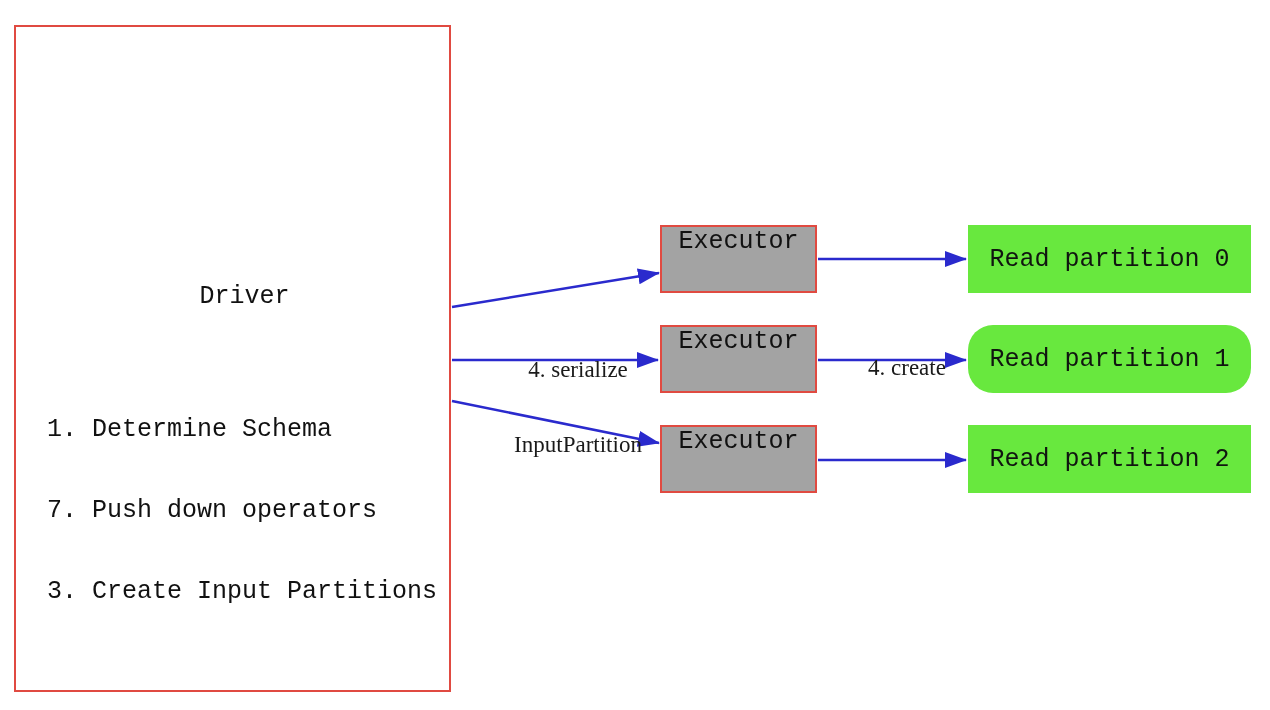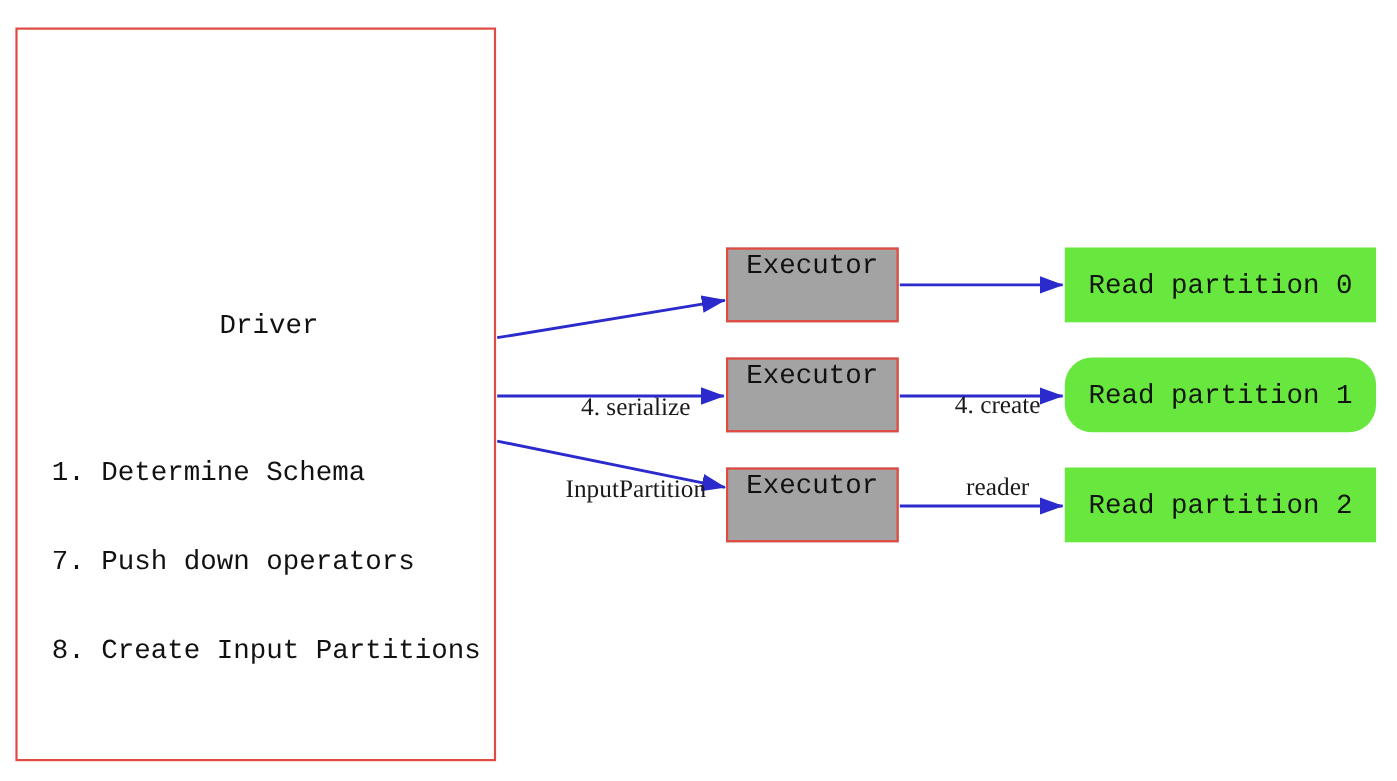--- a/index.html
+++ b/index.html
@@ -131,21 +131,21 @@
     <line class="arrow-line" x1="818" y1="259" x2="966" y2="259" marker-end="url(#arrowhead)"></line>
     <line class="arrow-line" x1="818" y1="360" x2="966" y2="360" marker-end="url(#arrowhead)"></line>
     <line class="arrow-line" x1="818" y1="460" x2="966" y2="460" marker-end="url(#arrowhead)"></line>
   </svg>
 
   <div class="driver-box">
     <div class="driver-title">Driver</div>
     <div class="driver-steps">
       <div class="step">1. Determine Schema</div>
       <div class="step">7. Push down operators</div>
-      <div class="step">8. Create Input Partitions</div>
+      <div class="step">3. Create Input Partitions</div>
     </div>
   </div>
 
   <div class="executor-box executor-1">
     <span>Executor</span>
   </div>
   <div class="executor-box executor-2">
     <span>Executor</span>
   </div>
   <div class="executor-box executor-3">
@@ -161,16 +161,15 @@
   <div class="partition-box partition-3">
     <span>Read partition 2</span>
   </div>
 
   <div class="annotation annotation-serialize">
     <div>4. serialize</div>
     <div>InputPartition</div>
   </div>
   <div class="annotation annotation-reader">
     <div>4. create</div>
-    <div>reader</div>
   </div>
 
 </div>
 
 </body></html>

